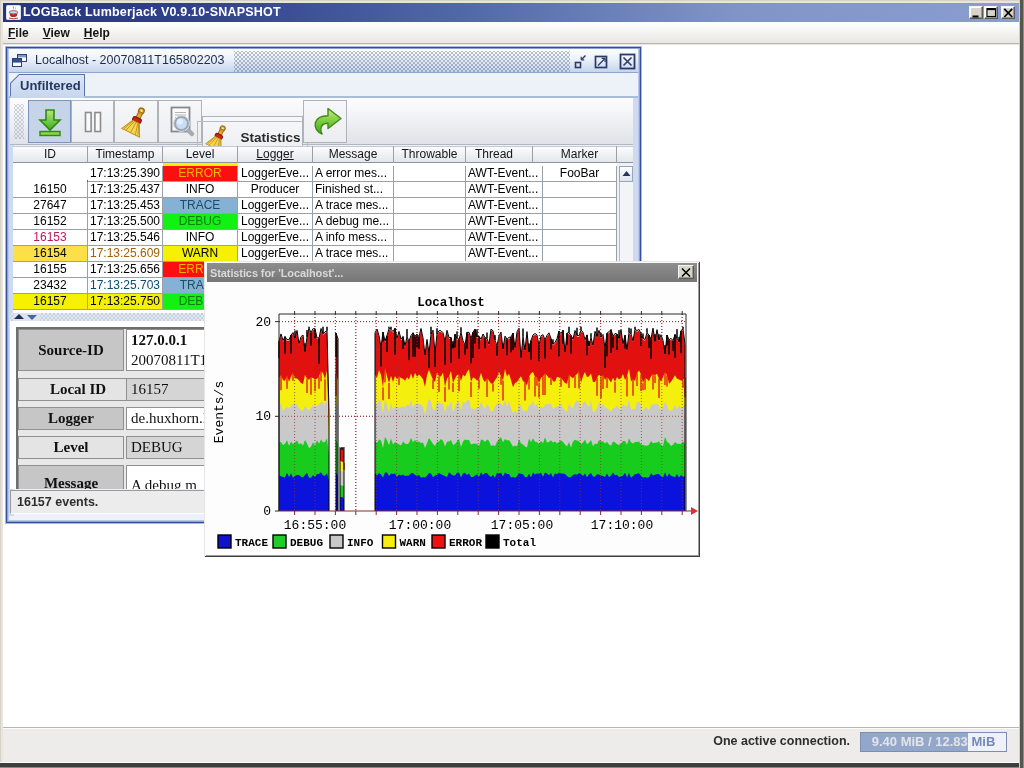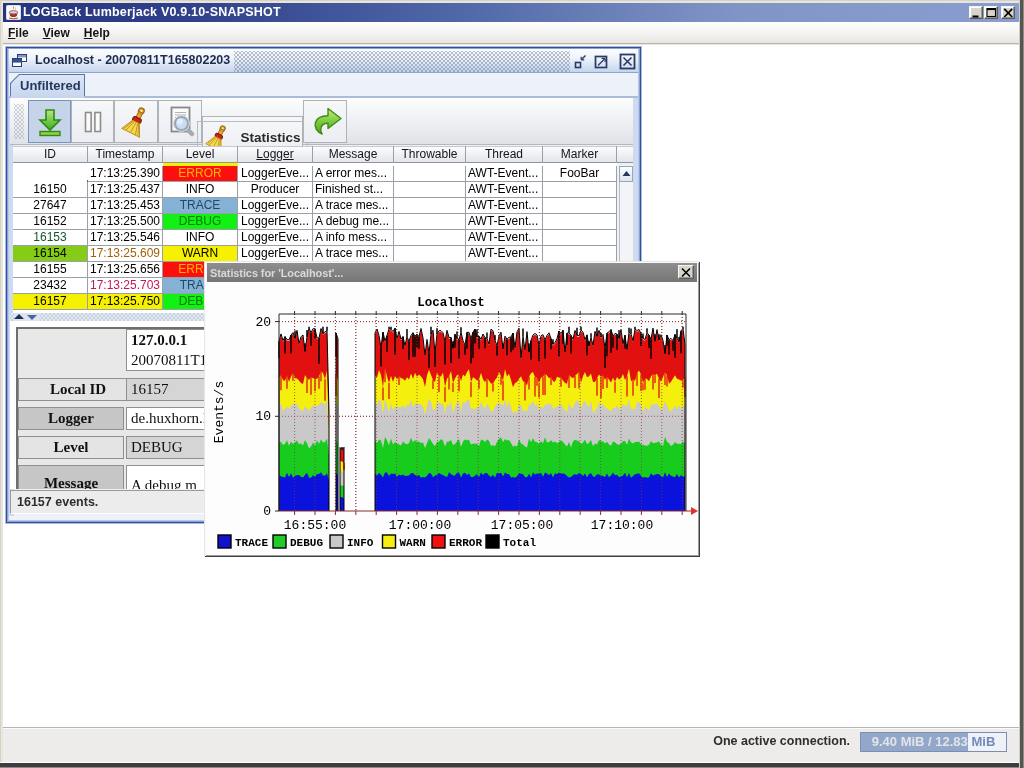--- a/index.html
+++ b/index.html
@@ -39,21 +39,21 @@
 
 <div class="abs" style="left:5px;top:46px;width:637px;height:478px;background:#eef1f8;box-shadow: inset 0 0 0 1px #a9bade, inset 0 0 0 2px #33509a, inset 0 0 0 3px #8ba2d4, inset 0 0 0 4px #b9c8ea;"></div>
 <div class="abs" style="left:9px;top:49px;width:629px;height:24px;background:linear-gradient(#fcfdfe,#eef3fa 40%,#c5d4ee);border-bottom:1px solid #8ea6cc;"></div>
 <div class="abs" style="left:234px;top:51px;width:336px;height:21px;background-image:radial-gradient(circle,#5d6e8a 0 0.52px,transparent 0.85px),radial-gradient(circle,#5d6e8a 0 0.52px,transparent 0.85px);background-size:4px 4px;background-position:0 0,2px 2px;"></div>
 <svg class="abs" style="left:12px;top:54px" width="15" height="14" viewBox="0 0 15 14">
 <rect x="5.5" y="0.5" width="9" height="7" fill="#fff" stroke="#2c3f6e" stroke-width="1"></rect>
 <rect x="6" y="1" width="8" height="2.4" fill="#7e97c8"></rect>
 <rect x="0.5" y="4.5" width="9" height="8" fill="#fff" stroke="#2c3f6e" stroke-width="1"></rect>
 <rect x="1" y="5" width="8" height="3.6" fill="#35508e"></rect>
 </svg>
-<div class="abs" style="left:35px;top:52px;width:378px;height:16px;color:#1d2c4d;font-weight:bold;font-size:12.5px;line-height:16px;white-space:nowrap;">Localhost - 20070811T165802203</div>
+<div class="abs" style="left:35px;top:52px;width:378px;height:16px;color:#1d2c4d;font-weight:normal;font-size:12.5px;line-height:16px;white-space:nowrap;">Localhost - 20070811T165802203</div>
 <svg class="abs" style="left:573px;top:53px" width="64" height="17" viewBox="0 0 64 17">
 <g stroke="#2a3a64" fill="none">
 <rect x="2.5" y="9.5" width="5" height="5" stroke-width="1.6"></rect>
 <path d="M12.5 2.5 L8.8 6.2" stroke-width="1.4"></path>
       <path d="M8 7 L12 7 M8 7 L8 3" stroke-width="0"></path>
       <path d="M8.2 6.8 L11.2 6.8 M8.2 6.8 L8.2 3.8" stroke-width="1.2"></path>
 <rect x="22.5" y="3.5" width="11" height="11" stroke-width="1.7"></rect>
 <path d="M25 12.5 L31.5 6" stroke-width="1.3"></path>
       <path d="M28.6 5.4 L32.1 5.4 M32.1 5.4 L32.1 8.9" stroke-width="1.2"></path>
 <rect x="47.5" y="1.5" width="14" height="14" stroke-width="1.8"></rect>
@@ -140,21 +140,21 @@
 </svg>
   </div>
 
 <div class="abs" style="left:13px;top:146px;width:620px;height:17px;background:linear-gradient(#fbfcfd,#e3e6ea);border-top:1px solid #c6cad0;border-bottom:1px solid #8e949c;"></div>
 <div class="abs" style="left:13px;top:146px;width:75px;height:17px;border-right:1px solid #9aa0a8;color:#15151a;font-size:12px;line-height:17px;text-align:center;">ID</div>
 <div class="abs" style="left:88px;top:146px;width:75px;height:17px;border-right:1px solid #9aa0a8;color:#15151a;font-size:12px;line-height:17px;text-align:center;">Timestamp</div>
 <div class="abs" style="left:163px;top:146px;width:75px;height:17px;border-right:1px solid #9aa0a8;color:#15151a;font-size:12px;line-height:17px;text-align:center;">Level</div>
 <div class="abs" style="left:238px;top:146px;width:75px;height:17px;border-right:1px solid #9aa0a8;color:#15151a;font-size:12px;line-height:17px;text-align:center;text-decoration:underline;">Logger</div>
 <div class="abs" style="left:313px;top:146px;width:81px;height:17px;border-right:1px solid #9aa0a8;color:#15151a;font-size:12px;line-height:17px;text-align:center;">Message</div>
 <div class="abs" style="left:394px;top:146px;width:72px;height:17px;border-right:1px solid #9aa0a8;color:#15151a;font-size:12px;line-height:17px;text-align:center;">Throwable</div>
-<div class="abs" style="left:466px;top:146px;width:77px;height:17px;border-right:1px solid #9aa0a8;color:#15151a;font-size:12px;line-height:17px;text-align:center;">Thread</div>
+<div class="abs" style="left:456px;top:146px;width:77px;height:17px;border-right:1px solid #9aa0a8;color:#15151a;font-size:12px;line-height:17px;text-align:center;">Thread</div>
 <div class="abs" style="left:543px;top:146px;width:74px;height:17px;border-right:1px solid #9aa0a8;color:#15151a;font-size:12px;line-height:17px;text-align:center;">Marker</div>
 <div class="abs" style="left:13px;top:163px;width:604px;height:3px;background:#ffffff;"></div>
 <div class="abs" style="left:163px;top:163px;width:75px;height:3px;background:#f6f100;"></div>
 <div class="abs" style="left:13px;top:166px;width:604px;height:147px;background:#ffffff;"></div>
 <div class="abs" style="left:13px;top:180px;width:75px;height:16px;background:#ffffff;color:#000000;font-size:12px;line-height:15px;text-align:center;border-right:1px solid #4d7c0f;border-bottom:1px solid #9aa0a8;white-space:nowrap;overflow:hidden;">16149</div>
 <div class="abs" style="left:88px;top:166px;width:75px;height:16px;background:#ffffff;color:#000000;font-size:12px;line-height:15px;text-align:center;border-right:1px solid #9aa0a8;border-bottom:1px solid #9aa0a8;white-space:nowrap;overflow:hidden;">17:13:25.390</div>
 <div class="abs" style="left:163px;top:166px;width:75px;height:16px;background:#fb0f0f;color:#ffb400;font-size:12px;line-height:15px;text-align:center;border-right:1px solid #9aa0a8;border-bottom:1px solid #9aa0a8;white-space:nowrap;overflow:hidden;">ERROR</div>
 <div class="abs" style="left:238px;top:166px;width:75px;height:16px;background:#ffffff;color:#000000;font-size:12px;line-height:15px;text-align:center;border-right:1px solid #9aa0a8;border-bottom:1px solid #9aa0a8;white-space:nowrap;overflow:hidden;">LoggerEve...</div>
 <div class="abs" style="left:313px;top:166px;width:81px;height:16px;background:#ffffff;color:#000000;font-size:12px;line-height:15px;text-align:left;padding-left:2px;border-right:1px solid #9aa0a8;border-bottom:1px solid #9aa0a8;white-space:nowrap;overflow:hidden;">A error mes...</div>
 <div class="abs" style="left:394px;top:166px;width:72px;height:16px;background:#ffffff;color:#000000;font-size:12px;line-height:15px;text-align:center;border-right:1px solid #9aa0a8;border-bottom:1px solid #9aa0a8;white-space:nowrap;overflow:hidden;"></div>
@@ -177,46 +177,46 @@
 <div class="abs" style="left:466px;top:198px;width:77px;height:16px;background:#ffffff;color:#000000;font-size:12px;line-height:15px;text-align:left;padding-left:2px;border-right:1px solid #9aa0a8;border-bottom:1px solid #9aa0a8;white-space:nowrap;overflow:hidden;">AWT-Event...</div>
 <div class="abs" style="left:543px;top:198px;width:74px;height:16px;background:#ffffff;color:#000000;font-size:12px;line-height:15px;text-align:center;border-right:1px solid #9aa0a8;border-bottom:1px solid #9aa0a8;white-space:nowrap;overflow:hidden;"></div>
 <div class="abs" style="left:13px;top:214px;width:75px;height:16px;background:#ffffff;color:#000000;font-size:12px;line-height:15px;text-align:center;border-right:1px solid #9aa0a8;border-bottom:1px solid #9aa0a8;white-space:nowrap;overflow:hidden;">16152</div>
 <div class="abs" style="left:88px;top:214px;width:75px;height:16px;background:#ffffff;color:#000000;font-size:12px;line-height:15px;text-align:center;border-right:1px solid #9aa0a8;border-bottom:1px solid #9aa0a8;white-space:nowrap;overflow:hidden;">17:13:25.500</div>
 <div class="abs" style="left:163px;top:214px;width:75px;height:16px;background:#12f212;color:#0a7a0a;font-size:12px;line-height:15px;text-align:center;border-right:1px solid #9aa0a8;border-bottom:1px solid #9aa0a8;white-space:nowrap;overflow:hidden;">DEBUG</div>
 <div class="abs" style="left:238px;top:214px;width:75px;height:16px;background:#ffffff;color:#000000;font-size:12px;line-height:15px;text-align:center;border-right:1px solid #9aa0a8;border-bottom:1px solid #9aa0a8;white-space:nowrap;overflow:hidden;">LoggerEve...</div>
 <div class="abs" style="left:313px;top:214px;width:81px;height:16px;background:#ffffff;color:#000000;font-size:12px;line-height:15px;text-align:left;padding-left:2px;border-right:1px solid #9aa0a8;border-bottom:1px solid #9aa0a8;white-space:nowrap;overflow:hidden;">A debug me...</div>
 <div class="abs" style="left:394px;top:214px;width:72px;height:16px;background:#ffffff;color:#000000;font-size:12px;line-height:15px;text-align:center;border-right:1px solid #9aa0a8;border-bottom:1px solid #9aa0a8;white-space:nowrap;overflow:hidden;"></div>
 <div class="abs" style="left:466px;top:214px;width:77px;height:16px;background:#ffffff;color:#000000;font-size:12px;line-height:15px;text-align:left;padding-left:2px;border-right:1px solid #9aa0a8;border-bottom:1px solid #9aa0a8;white-space:nowrap;overflow:hidden;">AWT-Event...</div>
 <div class="abs" style="left:543px;top:214px;width:74px;height:16px;background:#ffffff;color:#000000;font-size:12px;line-height:15px;text-align:center;border-right:1px solid #9aa0a8;border-bottom:1px solid #9aa0a8;white-space:nowrap;overflow:hidden;"></div>
-<div class="abs" style="left:13px;top:230px;width:75px;height:16px;background:#ffffff;color:#14532d;font-size:12px;line-height:15px;text-align:center;border-right:1px solid #9aa0a8;border-bottom:1px solid #9aa0a8;white-space:nowrap;overflow:hidden;">16153</div>
+<div class="abs" style="left:13px;top:230px;width:75px;height:16px;background:#ffffff;color:#be185d;font-size:12px;line-height:15px;text-align:center;border-right:1px solid #9aa0a8;border-bottom:1px solid #9aa0a8;white-space:nowrap;overflow:hidden;">16153</div>
 <div class="abs" style="left:88px;top:230px;width:75px;height:16px;background:#ffffff;color:#000000;font-size:12px;line-height:15px;text-align:center;border-right:1px solid #9aa0a8;border-bottom:1px solid #9aa0a8;white-space:nowrap;overflow:hidden;">17:13:25.546</div>
 <div class="abs" style="left:163px;top:230px;width:75px;height:16px;background:#ffffff;color:#000000;font-size:12px;line-height:15px;text-align:center;border-right:1px solid #9aa0a8;border-bottom:1px solid #9aa0a8;white-space:nowrap;overflow:hidden;">INFO</div>
 <div class="abs" style="left:238px;top:230px;width:75px;height:16px;background:#ffffff;color:#000000;font-size:12px;line-height:15px;text-align:center;border-right:1px solid #9aa0a8;border-bottom:1px solid #9aa0a8;white-space:nowrap;overflow:hidden;">LoggerEve...</div>
 <div class="abs" style="left:313px;top:230px;width:81px;height:16px;background:#ffffff;color:#000000;font-size:12px;line-height:15px;text-align:left;padding-left:2px;border-right:1px solid #9aa0a8;border-bottom:1px solid #9aa0a8;white-space:nowrap;overflow:hidden;">A info mess...</div>
 <div class="abs" style="left:394px;top:230px;width:72px;height:16px;background:#ffffff;color:#000000;font-size:12px;line-height:15px;text-align:center;border-right:1px solid #9aa0a8;border-bottom:1px solid #9aa0a8;white-space:nowrap;overflow:hidden;"></div>
 <div class="abs" style="left:466px;top:230px;width:77px;height:16px;background:#ffffff;color:#000000;font-size:12px;line-height:15px;text-align:left;padding-left:2px;border-right:1px solid #9aa0a8;border-bottom:1px solid #9aa0a8;white-space:nowrap;overflow:hidden;">AWT-Event...</div>
 <div class="abs" style="left:543px;top:230px;width:74px;height:16px;background:#ffffff;color:#000000;font-size:12px;line-height:15px;text-align:center;border-right:1px solid #9aa0a8;border-bottom:1px solid #9aa0a8;white-space:nowrap;overflow:hidden;"></div>
-<div class="abs" style="left:13px;top:246px;width:75px;height:16px;background:#84cc16;color:#000000;font-size:12px;line-height:15px;text-align:center;border-right:1px solid #9aa0a8;border-bottom:1px solid #9aa0a8;white-space:nowrap;overflow:hidden;">16154</div>
+<div class="abs" style="left:13px;top:246px;width:75px;height:16px;background:#fde047;color:#000000;font-size:12px;line-height:15px;text-align:center;border-right:1px solid #9aa0a8;border-bottom:1px solid #9aa0a8;white-space:nowrap;overflow:hidden;">16154</div>
 <div class="abs" style="left:88px;top:246px;width:75px;height:16px;background:#ffffff;color:#a16207;font-size:12px;line-height:15px;text-align:center;border-right:1px solid #9aa0a8;border-bottom:1px solid #9aa0a8;white-space:nowrap;overflow:hidden;">17:13:25.609</div>
 <div class="abs" style="left:163px;top:246px;width:75px;height:16px;background:#f6f100;color:#000000;font-size:12px;line-height:15px;text-align:center;border-right:1px solid #9aa0a8;border-bottom:1px solid #9aa0a8;white-space:nowrap;overflow:hidden;">WARN</div>
 <div class="abs" style="left:238px;top:246px;width:75px;height:16px;background:#ffffff;color:#000000;font-size:12px;line-height:15px;text-align:center;border-right:1px solid #9aa0a8;border-bottom:1px solid #9aa0a8;white-space:nowrap;overflow:hidden;">LoggerEve...</div>
 <div class="abs" style="left:313px;top:246px;width:81px;height:16px;background:#ffffff;color:#000000;font-size:12px;line-height:15px;text-align:left;padding-left:2px;border-right:1px solid #9aa0a8;border-bottom:1px solid #9aa0a8;white-space:nowrap;overflow:hidden;">A trace mes...</div>
 <div class="abs" style="left:394px;top:246px;width:72px;height:16px;background:#ffffff;color:#000000;font-size:12px;line-height:15px;text-align:center;border-right:1px solid #9aa0a8;border-bottom:1px solid #9aa0a8;white-space:nowrap;overflow:hidden;"></div>
 <div class="abs" style="left:466px;top:246px;width:77px;height:16px;background:#ffffff;color:#000000;font-size:12px;line-height:15px;text-align:left;padding-left:2px;border-right:1px solid #9aa0a8;border-bottom:1px solid #9aa0a8;white-space:nowrap;overflow:hidden;">AWT-Event...</div>
 <div class="abs" style="left:543px;top:246px;width:74px;height:16px;background:#ffffff;color:#000000;font-size:12px;line-height:15px;text-align:center;border-right:1px solid #9aa0a8;border-bottom:1px solid #9aa0a8;white-space:nowrap;overflow:hidden;"></div>
 <div class="abs" style="left:13px;top:262px;width:75px;height:16px;background:#ffffff;color:#000000;font-size:12px;line-height:15px;text-align:center;border-right:1px solid #9aa0a8;border-bottom:1px solid #9aa0a8;white-space:nowrap;overflow:hidden;">16155</div>
 <div class="abs" style="left:88px;top:262px;width:75px;height:16px;background:#ffffff;color:#000000;font-size:12px;line-height:15px;text-align:center;border-right:1px solid #9aa0a8;border-bottom:1px solid #9aa0a8;white-space:nowrap;overflow:hidden;">17:13:25.656</div>
 <div class="abs" style="left:163px;top:262px;width:75px;height:16px;background:#fb0f0f;color:#ffb400;font-size:12px;line-height:15px;text-align:center;border-right:1px solid #9aa0a8;border-bottom:1px solid #9aa0a8;white-space:nowrap;overflow:hidden;">ERROR</div>
 <div class="abs" style="left:238px;top:262px;width:75px;height:16px;background:#ffffff;color:#000000;font-size:12px;line-height:15px;text-align:center;border-right:1px solid #9aa0a8;border-bottom:1px solid #9aa0a8;white-space:nowrap;overflow:hidden;">LoggerEve...</div>
 <div class="abs" style="left:313px;top:262px;width:81px;height:16px;background:#ffffff;color:#000000;font-size:12px;line-height:15px;text-align:left;padding-left:2px;border-right:1px solid #9aa0a8;border-bottom:1px solid #9aa0a8;white-space:nowrap;overflow:hidden;">A error mes...</div>
 <div class="abs" style="left:394px;top:262px;width:72px;height:16px;background:#ffffff;color:#000000;font-size:12px;line-height:15px;text-align:center;border-right:1px solid #9aa0a8;border-bottom:1px solid #9aa0a8;white-space:nowrap;overflow:hidden;"></div>
 <div class="abs" style="left:466px;top:262px;width:77px;height:16px;background:#ffffff;color:#000000;font-size:12px;line-height:15px;text-align:left;padding-left:2px;border-right:1px solid #9aa0a8;border-bottom:1px solid #9aa0a8;white-space:nowrap;overflow:hidden;">AWT-Event...</div>
 <div class="abs" style="left:543px;top:262px;width:74px;height:16px;background:#ffffff;color:#000000;font-size:12px;line-height:15px;text-align:center;border-right:1px solid #9aa0a8;border-bottom:1px solid #9aa0a8;white-space:nowrap;overflow:hidden;"></div>
 <div class="abs" style="left:13px;top:278px;width:75px;height:16px;background:#ffffff;color:#000000;font-size:12px;line-height:15px;text-align:center;border-right:1px solid #9aa0a8;border-bottom:1px solid #9aa0a8;white-space:nowrap;overflow:hidden;">23432</div>
-<div class="abs" style="left:88px;top:278px;width:75px;height:16px;background:#ffffff;color:#be185d;font-size:12px;line-height:15px;text-align:center;border-right:1px solid #9aa0a8;border-bottom:1px solid #9aa0a8;white-space:nowrap;overflow:hidden;">17:13:25.703</div>
+<div class="abs" style="left:88px;top:278px;width:75px;height:16px;background:#ffffff;color:#0c4a6e;font-size:12px;line-height:15px;text-align:center;border-right:1px solid #9aa0a8;border-bottom:1px solid #9aa0a8;white-space:nowrap;overflow:hidden;">17:13:25.703</div>
 <div class="abs" style="left:163px;top:278px;width:75px;height:16px;background:#85b2d4;color:#1d4c68;font-size:12px;line-height:15px;text-align:center;border-right:1px solid #9aa0a8;border-bottom:1px solid #9aa0a8;white-space:nowrap;overflow:hidden;">TRACE</div>
 <div class="abs" style="left:238px;top:278px;width:75px;height:16px;background:#ffffff;color:#000000;font-size:12px;line-height:15px;text-align:center;border-right:1px solid #9aa0a8;border-bottom:1px solid #9aa0a8;white-space:nowrap;overflow:hidden;">LoggerEve...</div>
 <div class="abs" style="left:313px;top:278px;width:81px;height:16px;background:#ffffff;color:#000000;font-size:12px;line-height:15px;text-align:left;padding-left:2px;border-right:1px solid #9aa0a8;border-bottom:1px solid #9aa0a8;white-space:nowrap;overflow:hidden;">A trace mes...</div>
 <div class="abs" style="left:394px;top:278px;width:72px;height:16px;background:#ffffff;color:#000000;font-size:12px;line-height:15px;text-align:center;border-right:1px solid #9aa0a8;border-bottom:1px solid #9aa0a8;white-space:nowrap;overflow:hidden;"></div>
 <div class="abs" style="left:466px;top:278px;width:77px;height:16px;background:#ffffff;color:#000000;font-size:12px;line-height:15px;text-align:left;padding-left:2px;border-right:1px solid #9aa0a8;border-bottom:1px solid #9aa0a8;white-space:nowrap;overflow:hidden;">AWT-Event...</div>
 <div class="abs" style="left:543px;top:278px;width:74px;height:16px;background:#ffffff;color:#000000;font-size:12px;line-height:15px;text-align:center;border-right:1px solid #9aa0a8;border-bottom:1px solid #9aa0a8;white-space:nowrap;overflow:hidden;"></div>
 <div class="abs" style="left:13px;top:294px;width:75px;height:16px;background:#f6f100;color:#000000;font-size:12px;line-height:15px;text-align:center;border-right:1px solid #9aa0a8;border-bottom:1px solid #9aa0a8;white-space:nowrap;overflow:hidden;">16157</div>
 <div class="abs" style="left:88px;top:294px;width:75px;height:16px;background:#f6f100;color:#000000;font-size:12px;line-height:15px;text-align:center;border-right:1px solid #9aa0a8;border-bottom:1px solid #9aa0a8;white-space:nowrap;overflow:hidden;">17:13:25.750</div>
 <div class="abs" style="left:163px;top:294px;width:75px;height:16px;background:#12f212;color:#0a7a0a;font-size:12px;line-height:15px;text-align:center;border-right:1px solid #9aa0a8;border-bottom:1px solid #9aa0a8;white-space:nowrap;overflow:hidden;">DEBUG</div>
 <div class="abs" style="left:238px;top:294px;width:75px;height:16px;background:#f6f100;color:#000000;font-size:12px;line-height:15px;text-align:center;border-right:1px solid #9aa0a8;border-bottom:1px solid #9aa0a8;white-space:nowrap;overflow:hidden;">LoggerEve...</div>
@@ -229,20 +229,21 @@
       <path d="M6.5 4 L10.5 9 L2.5 9 Z" fill="#25375e"></path>
     </svg></div>
 <div class="abs" style="left:10px;top:313px;width:623px;height:8px;background:#e4eaf3;background-image:radial-gradient(circle,#9aabc4 0 0.5px,transparent 0.85px),radial-gradient(circle,#9aabc4 0 0.5px,transparent 0.85px);background-size:4px 4px;background-position:0 1px,2px 3px;"></div>
 <svg class="abs" style="left:14px;top:313px" width="26" height="8" viewBox="0 0 26 8">
     <rect x="0" y="0" width="26" height="8" fill="#dde4ef"></rect>
     <path d="M5 1 L10 6 L0 6 Z" fill="#1d2f55"></path>
     <path d="M13 2 L23 2 L18 7 Z" fill="#4a66a0"></path>
   </svg>
 <div class="abs" style="left:10px;top:321px;width:623px;height:168px;background:#ffffff;overflow:hidden;">
     <div style="position:absolute;left:6px;top:6px;width:620px;height:182px;border:2px solid #6e6e6e;background:#e8e8e8;"></div>
+    <div style="position:absolute;left:8px;top:8px;width:106px;height:42px;background:#c6c6c6;border:1px solid #909090;font-family:'Liberation Serif',serif;font-weight:bold;font-size:15px;color:#111;display:flex;align-items:center;justify-content:center;">Source-ID</div>
     <div style="position:absolute;left:116px;top:8px;width:508px;height:42px;background:#ffffff;border:1px solid #909090;font-family:'Liberation Serif',serif;font-size:15px;color:#111;padding:0px 4px 0 4px;line-height:20px;"><b>127.0.0.1</b><br>20070811T1</div>
     <div style="position:absolute;left:8px;top:57px;width:120px;height:23px;background:#e4e4e4;border:1px solid #909090;font-family:'Liberation Serif',serif;font-weight:bold;font-size:15px;color:#111;display:flex;align-items:center;justify-content:center;">Local ID</div>
     <div style="position:absolute;left:116px;top:57px;width:508px;height:23px;background:#d5d5d5;border:1px solid #909090;font-family:'Liberation Serif',serif;font-size:15px;color:#111;padding:0px 4px 0 4px;line-height:20px;">16157</div>
     <div style="position:absolute;left:8px;top:86px;width:106px;height:23px;background:#c6c6c6;border:1px solid #909090;font-family:'Liberation Serif',serif;font-weight:bold;font-size:15px;color:#111;display:flex;align-items:center;justify-content:center;">Logger</div>
     <div style="position:absolute;left:116px;top:86px;width:508px;height:23px;background:#ffffff;border:1px solid #909090;font-family:'Liberation Serif',serif;font-size:15px;color:#111;padding:0px 4px 0 4px;line-height:20px;">de.huxhorn.lo</div>
     <div style="position:absolute;left:8px;top:115px;width:106px;height:23px;background:#e4e4e4;border:1px solid #909090;font-family:'Liberation Serif',serif;font-weight:bold;font-size:15px;color:#111;display:flex;align-items:center;justify-content:center;">Level</div>
     <div style="position:absolute;left:116px;top:115px;width:508px;height:23px;background:#d5d5d5;border:1px solid #909090;font-family:'Liberation Serif',serif;font-size:15px;color:#111;padding:0px 4px 0 4px;line-height:20px;">DEBUG</div>
     <div style="position:absolute;left:8px;top:144px;width:106px;height:37px;background:#c6c6c6;border:1px solid #909090;font-family:'Liberation Serif',serif;font-weight:bold;font-size:15px;color:#111;display:flex;padding-top:9px;align-items:flex-start;justify-content:center;">Message</div>
     <div style="position:absolute;left:116px;top:144px;width:508px;height:37px;background:#ffffff;border:1px solid #909090;font-family:'Liberation Serif',serif;font-size:15px;color:#111;padding:9px 4px 0 4px;line-height:20px;">A debug m</div>
   </div>

